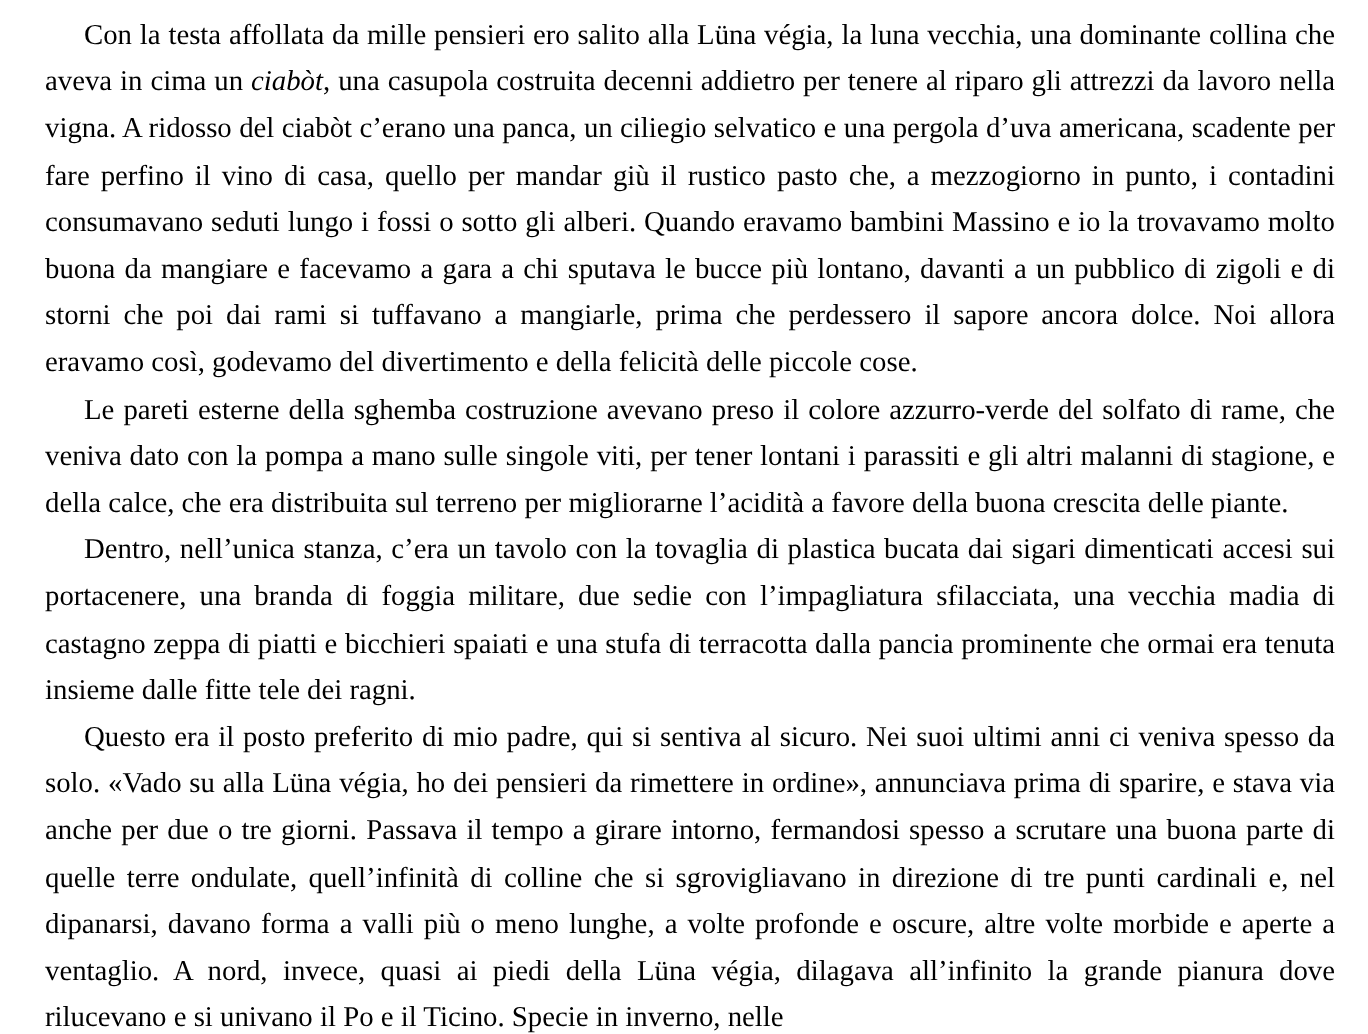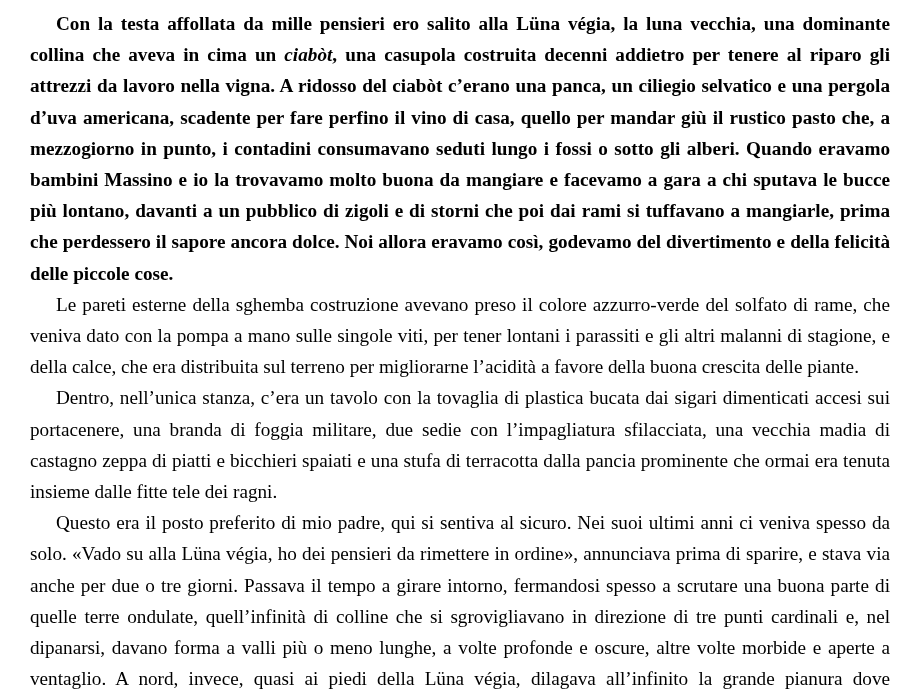--- a/index.html
+++ b/index.html
@@ -27,21 +27,20 @@
     text-align: justify;
     text-justify: inter-word;
     hyphens: manual;
   }
   p.para {
     margin: 0;
     text-indent: 26px;
   }
   p.para.first {
     text-indent: 26px;
-    font-weight: bold;
   }
   em {
     font-style: italic;
   }
 </style>
 </head>
 <body>
 
 <div id="page">
   <div class="body-text" id="body-container">

